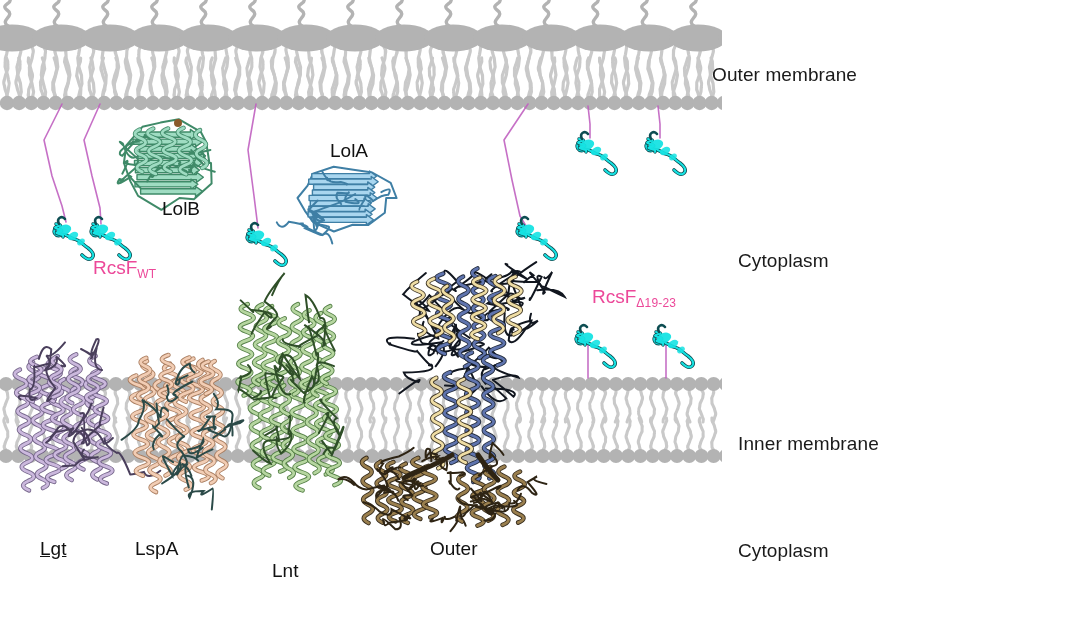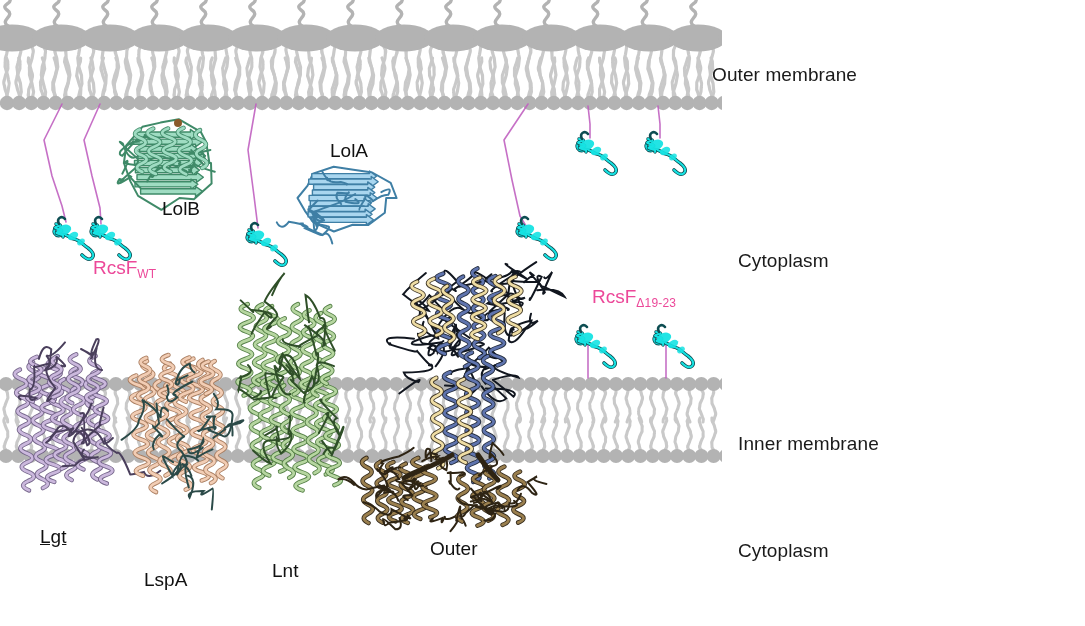--- a/index.html
+++ b/index.html
@@ -889,22 +889,22 @@
           </g>
         </g>
       </svg>
   </div>
 
   <div class="compartment-label nosel" style="left:712px;top:64px;">Outer membrane</div>
   <div class="compartment-label nosel" style="left:738px;top:250px;">Cytoplasm</div>
   <div class="compartment-label nosel" style="left:738px;top:416px;margin-top:17px;">Inner membrane</div>
   <div class="compartment-label nosel" style="left:738px;top:540px;text-align:center;">Cytoplasm</div>
 
-  <div class="protein-label nosel" style="left:40px;top:526px;text-decoration:underline;">Lgt</div>
-  <div class="protein-label nosel" style="left:144px;top:538px;margin-top:31px;">LspA</div>
+  <div class="protein-label nosel" style="left:40px;top:538px;text-decoration:underline;">Lgt</div>
+  <div class="protein-label nosel" style="left:135px;top:538px;">LspA</div>
   <div class="protein-label nosel" style="left:272px;top:560px;">Lnt</div>
   <div class="protein-label nosel" style="left:430px;top:538px;">Outer</div>
 
   <div class="protein-label nosel" style="left:162px;top:198px;">LolB</div>
   <div class="protein-label nosel" style="left:330px;top:140px;">LolA</div>
 
   <div class="rcsf-label nosel" style="left:93px;top:257px;">
     <span>RcsF</span><sub>WT</sub>
   </div>
 

